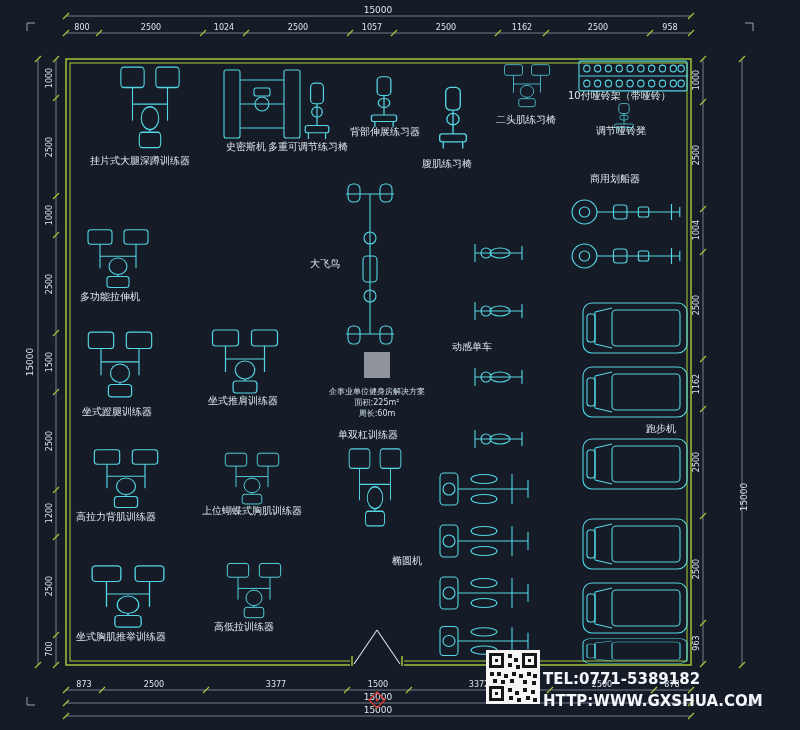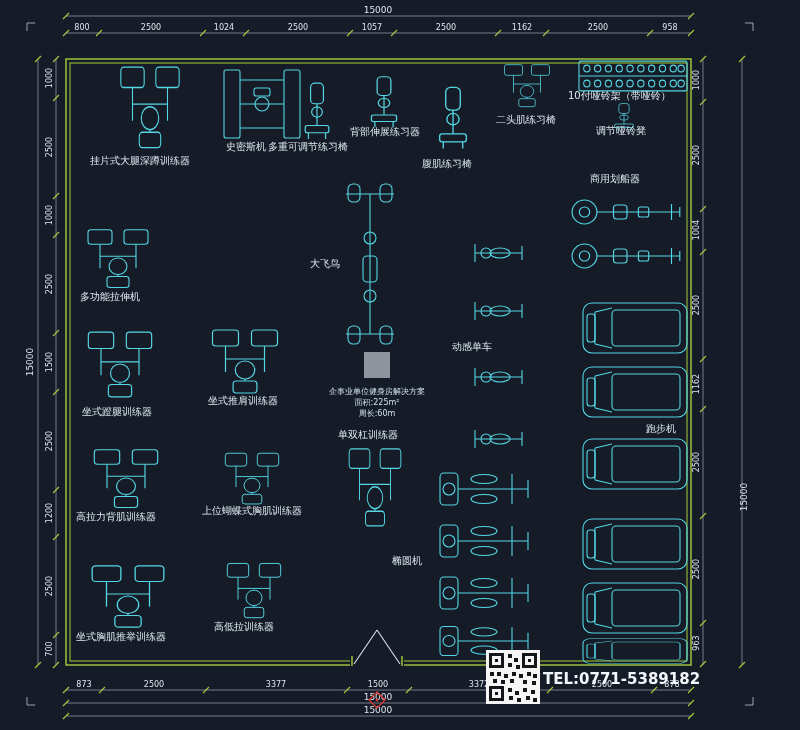--- a/index.html
+++ b/index.html
@@ -293,13 +293,14 @@
           <rect x="45" y="40" width="4" height="4"></rect>
           <rect x="23" y="46" width="4" height="4"></rect>
         <rect x="31" y="48" width="4" height="4"></rect>
           <rect x="40" y="46" width="4" height="4"></rect>
           <rect x="47" y="48" width="4" height="4"></rect>
       </g>
     </g>
   </svg>
 
   <div class="logo-tel">TEL:0771-5389182</div>
+  <div class="logo-url">HTTP:WWW.GXSHUA.COM</div>
 </div>
 
 </body></html>

